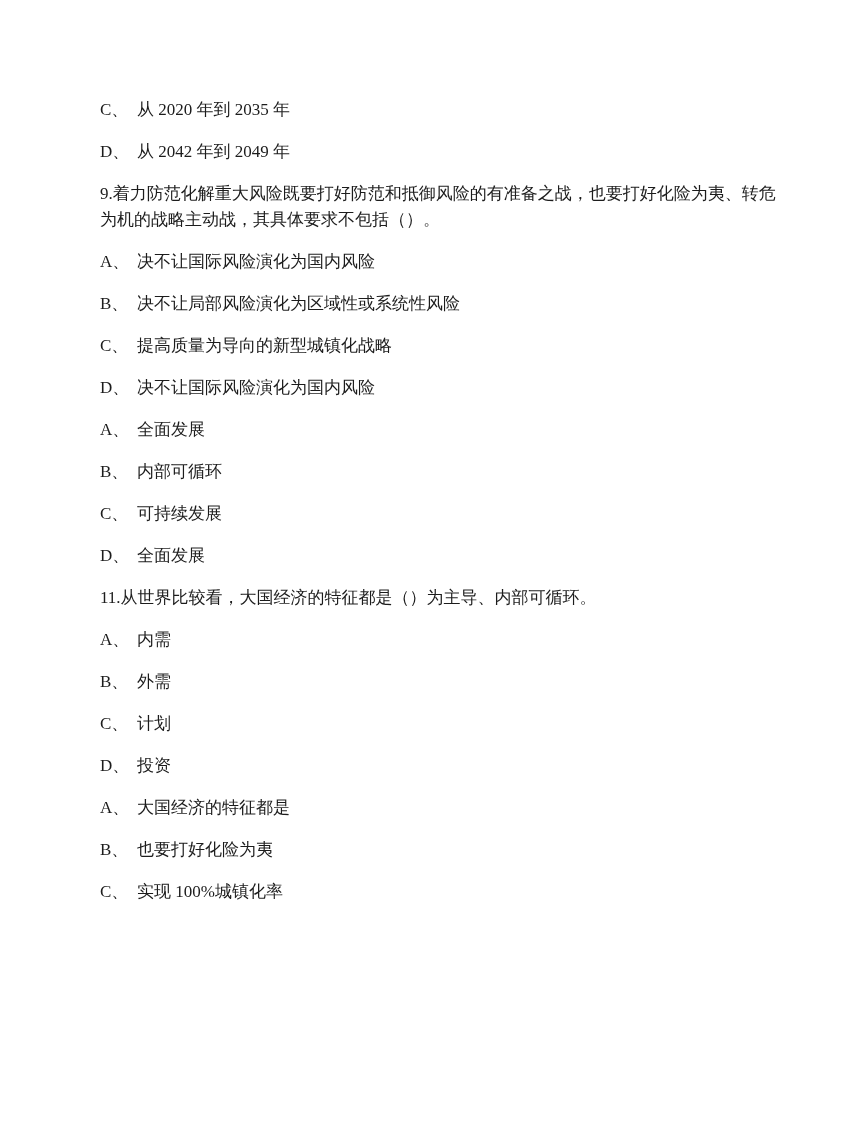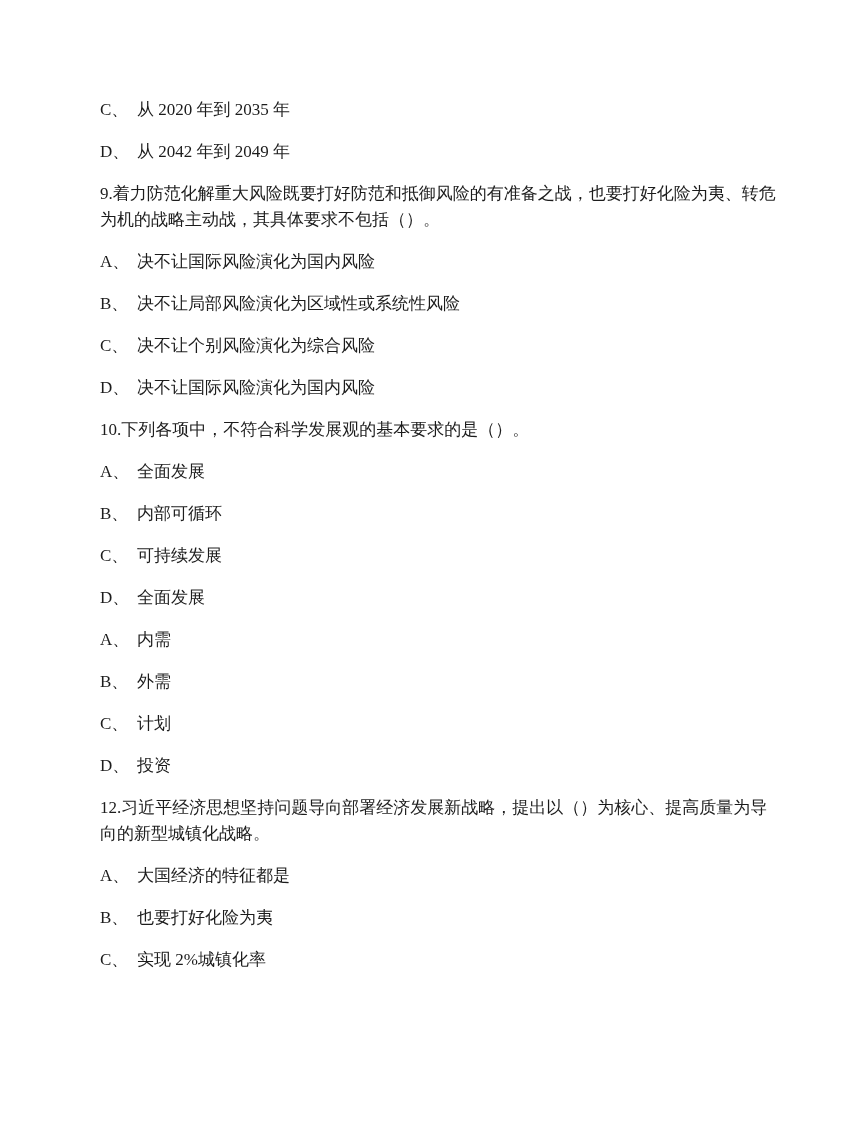--- a/index.html
+++ b/index.html
@@ -63,29 +63,28 @@
     <span class="opt-text">决不让国际风险演化为国内风险</span>
   </div>
 
   <div class="block option">
     <span class="opt-label">B、</span>
     <span class="opt-text">决不让局部风险演化为区域性或系统性风险</span>
   </div>
 
   <div class="block option">
     <span class="opt-label">C、</span>
-    <span class="opt-text">决不让个别风险演化为综合风险</span>
+    <span class="opt-text">提高质量为导向的新型城镇化战略</span>
   </div>
 
   <div class="block option">
     <span class="opt-label">D、</span>
     <span class="opt-text">决不让国际风险演化为国内风险</span>
   </div>
 
-  <p class="block question">10.下列各项中，不符合科学发展观的基本要求的是（）。</p>
 
   <div class="block option">
     <span class="opt-label">A、</span>
     <span class="opt-text">全面发展</span>
   </div>
 
   <div class="block option">
     <span class="opt-label">B、</span>
     <span class="opt-text">内部可循环</span>
   </div>
@@ -93,20 +92,21 @@
   <div class="block option">
     <span class="opt-label">C、</span>
     <span class="opt-text">可持续发展</span>
   </div>
 
   <div class="block option">
     <span class="opt-label">D、</span>
     <span class="opt-text">全面发展</span>
   </div>
 
+  <p class="block question">11.从世界比较看，大国经济的特征都是（）为主导、内部可循环。</p>
 
   <div class="block option">
     <span class="opt-label">A、</span>
     <span class="opt-text">内需</span>
   </div>
 
   <div class="block option">
     <span class="opt-label">B、</span>
     <span class="opt-text">外需</span>
   </div>
@@ -114,30 +114,29 @@
   <div class="block option">
     <span class="opt-label">C、</span>
     <span class="opt-text">计划</span>
   </div>
 
   <div class="block option">
     <span class="opt-label">D、</span>
     <span class="opt-text">投资</span>
   </div>
 
-  <p class="block question">12.习近平经济思想坚持问题导向部署经济发展新战略，提出以（）为核心、提高质量为导向的新型城镇化战略。</p>
 
   <div class="block option">
     <span class="opt-label">A、</span>
     <span class="opt-text">大国经济的特征都是</span>
   </div>
 
   <div class="block option">
     <span class="opt-label">B、</span>
     <span class="opt-text">也要打好化险为夷</span>
   </div>
 
   <div class="block option">
     <span class="opt-label">C、</span>
-    <span class="opt-text">实现 2%城镇化率</span>
+    <span class="opt-text">实现 100%城镇化率</span>
   </div>
 
 </div>
 
 </body></html>

